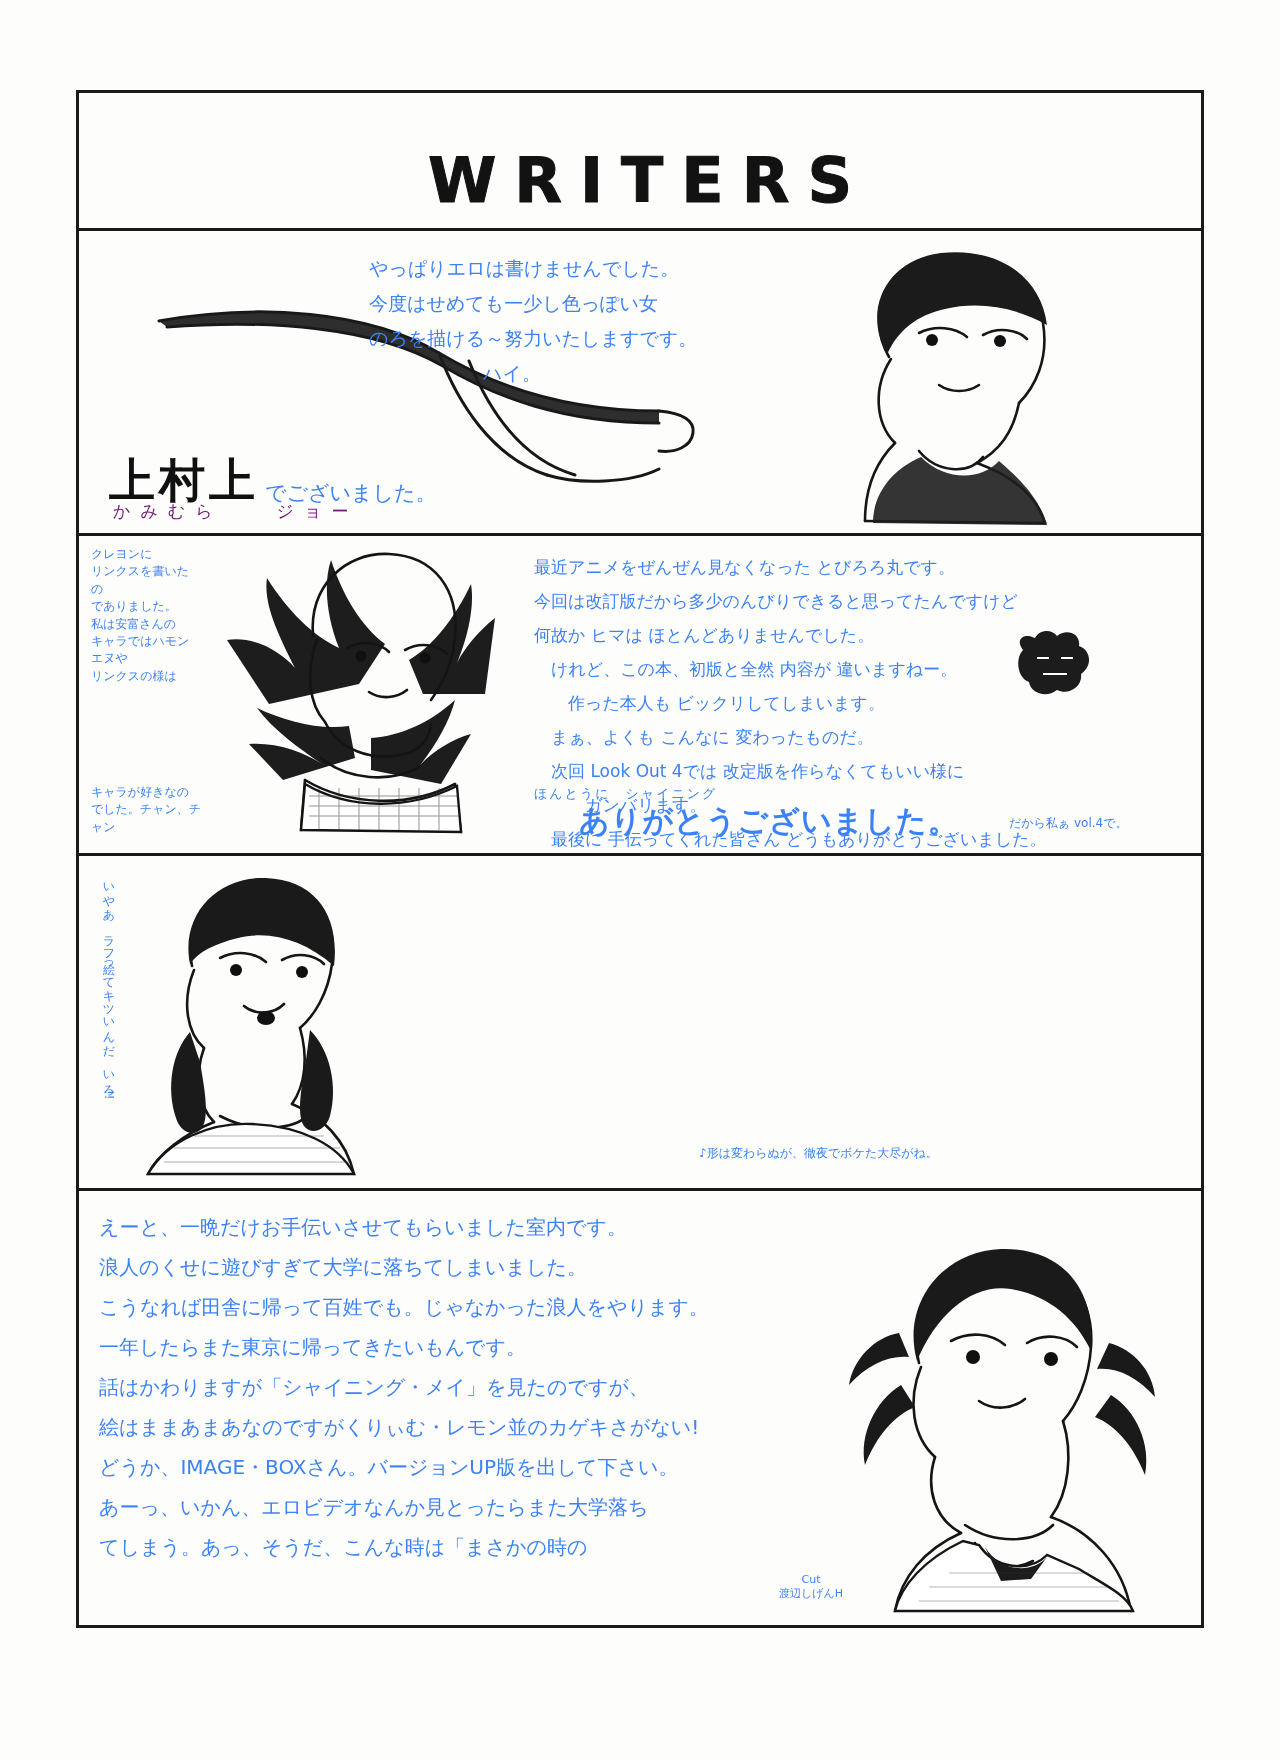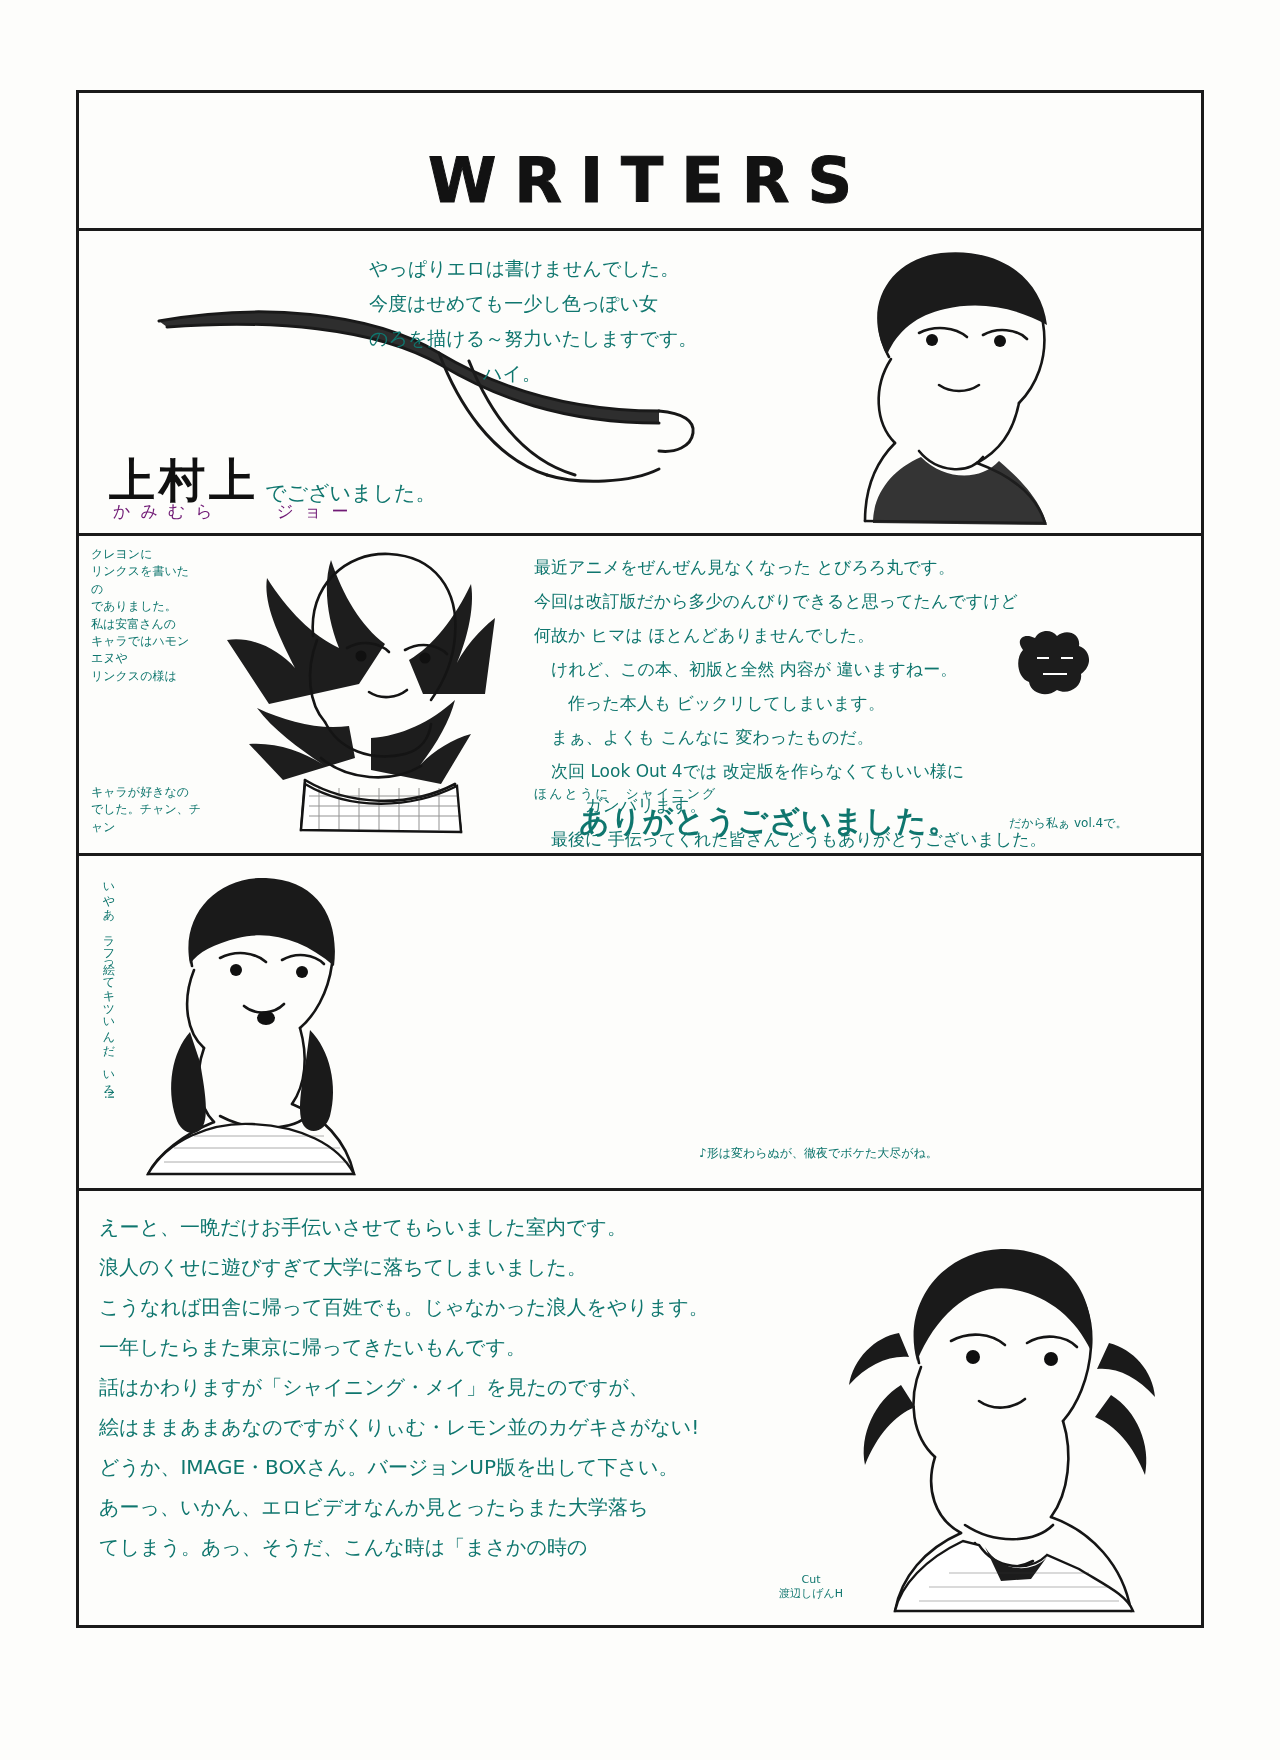--- a/index.html
+++ b/index.html
@@ -57,21 +57,21 @@
     left: 0;
     box-sizing: border-box;
     border-bottom: 3px solid #1a1a1a;
     width: 100%;
     overflow: hidden;
   }
   .panel.last { border-bottom: none; }
 
   .hand {
     font-family: "DejaVu Sans", sans-serif;
-    color: #0f766e;
+    color: #3b82f6;
     line-height: 1.5;
     white-space: pre-wrap;
   }
 
   
   .p1 { top: 138px; height: 305px; }
   .p1-text {
     position: absolute;
     left: 290px;
     top: 20px;

